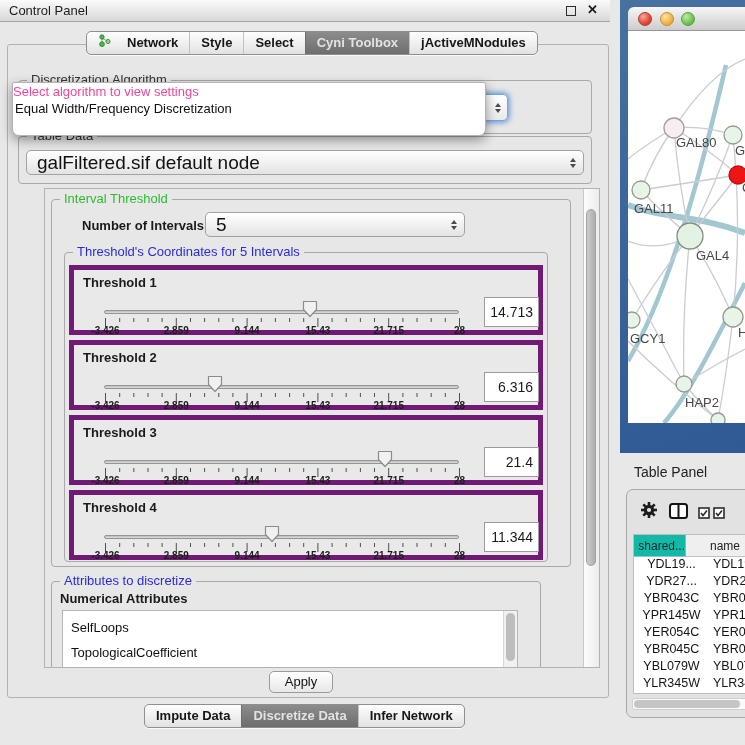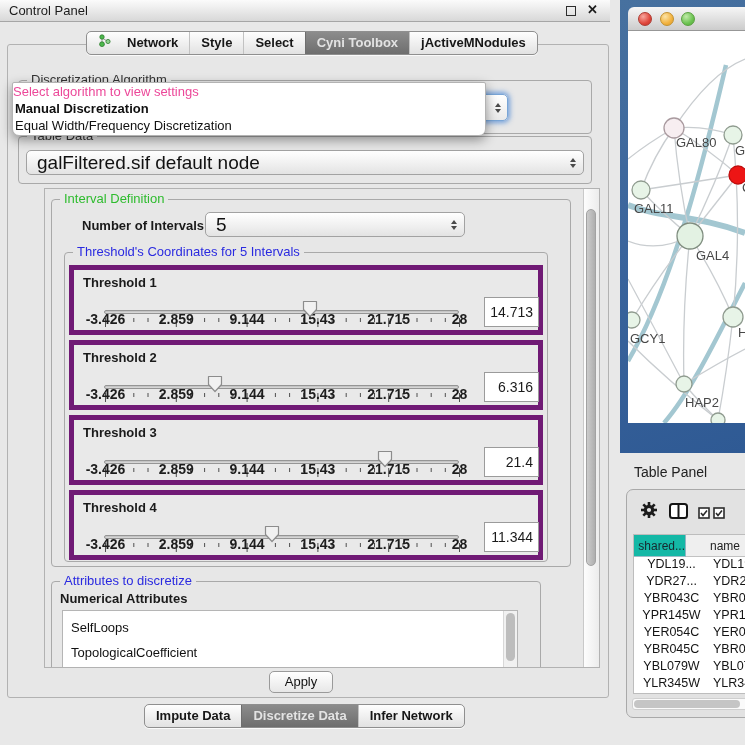--- a/index.html
+++ b/index.html
@@ -69,21 +69,21 @@
   #num-intervals-label{position:absolute;left:30px;top:18px;font-size:13px;font-weight:bold;}
   #num-intervals-combo{left:153px;top:12px;width:260px;height:25px;}
   #thr-group{left:12px;top:52px;width:484px;height:310px;}
 
   .thr-panel{position:absolute;left:4px;width:474px;height:70px;background:#e9e9e9;border:5px solid #701a75;}
   .thr-title{position:absolute;left:9px;top:5px;font-size:13px;font-weight:bold;}
   .thr-track{position:absolute;left:30px;top:40px;width:355px;height:4px;border-radius:3px;
     background:linear-gradient(#bcbcbc,#dedede);border:1px solid #959595;}
   .thr-thumb{position:absolute;top:30px;width:16px;height:18px;}
   .thr-ticks{position:absolute;left:30px;top:48px;}
-  .thr-ticklabel{position:absolute;top:41px;transform:translateX(-50%);font-size:14px;font-weight:bold;color:#1d1d1d;}
+  .thr-ticklabel{position:absolute;top:55px;transform:translateX(-50%);font-size:10px;font-weight:bold;color:#1d1d1d;}
   .thr-value{position:absolute;left:410px;top:27px;width:55px;height:30px;background:#fff;
     border:1px solid #9b9b9b;font-size:14px;text-align:right;line-height:28px;padding-right:5px;}
 
   #attr-group{left:6px;top:392px;width:490px;height:120px;}
   #attr-subtitle{position:absolute;left:8px;top:9px;font-size:13px;font-weight:bold;}
   .attr-list{position:absolute;left:10px;top:28px;width:456px;height:92px;background:#fff;
     border:1px solid #b5b5b5;overflow:hidden;font-size:13px;}
   .attr-item{height:17px;line-height:17px;padding-left:8px;color:#111;white-space:nowrap;margin-top:8px;}
   .attr-list .list-vscroll{position:absolute;right:0;top:0;width:14px;height:100%;
     background:#f1f1f1;border-left:1px solid #d8d8d8;}
@@ -171,38 +171,37 @@
   </div>
   <div class="focus-combo">
     <div class="arrows" style="position:absolute;right:6px;top:50%;transform:translateY(-50%);display:flex;flex-direction:column;gap:2px;">
       <div class="arr-up"></div>
       <div class="arr-dn"></div>
     </div>
   </div>
 
   <div class="algo-popup">
     <div class="popup-hint">Select algorithm to view settings</div>
-    <div class="popup-item selected">Manual Discretization</div>
     <div class="popup-item">Equal Width/Frequency Discretization</div>
   </div>
 
   <div class="group" id="tabledata-group">
     <span class="gtitle dark">Table Data</span>
   </div>
   <div class="combo" id="tabledata-combo">
     <span>galFiltered.sif default node</span>
     <div class="arrows">
         <div class="arr-up"></div>
         <div class="arr-dn"></div>
       </div>
   </div>
 
   <div class="scrollpane">
     <div class="group" id="interval-group">
-      <span class="gtitle green">Interval Definition</span>
+      <span class="gtitle green">Interval Threshold</span>
       <span id="num-intervals-label">Number of Intervals</span>
       <div class="combo" id="num-intervals-combo">
         <span>5</span>
         <div class="arrows">
             <div class="arr-up"></div>
             <div class="arr-dn"></div>
           </div>
       </div>
       <div class="group" id="thr-group">
         <span class="gtitle blue">Threshold's Coordinates for 5 Intervals</span>

